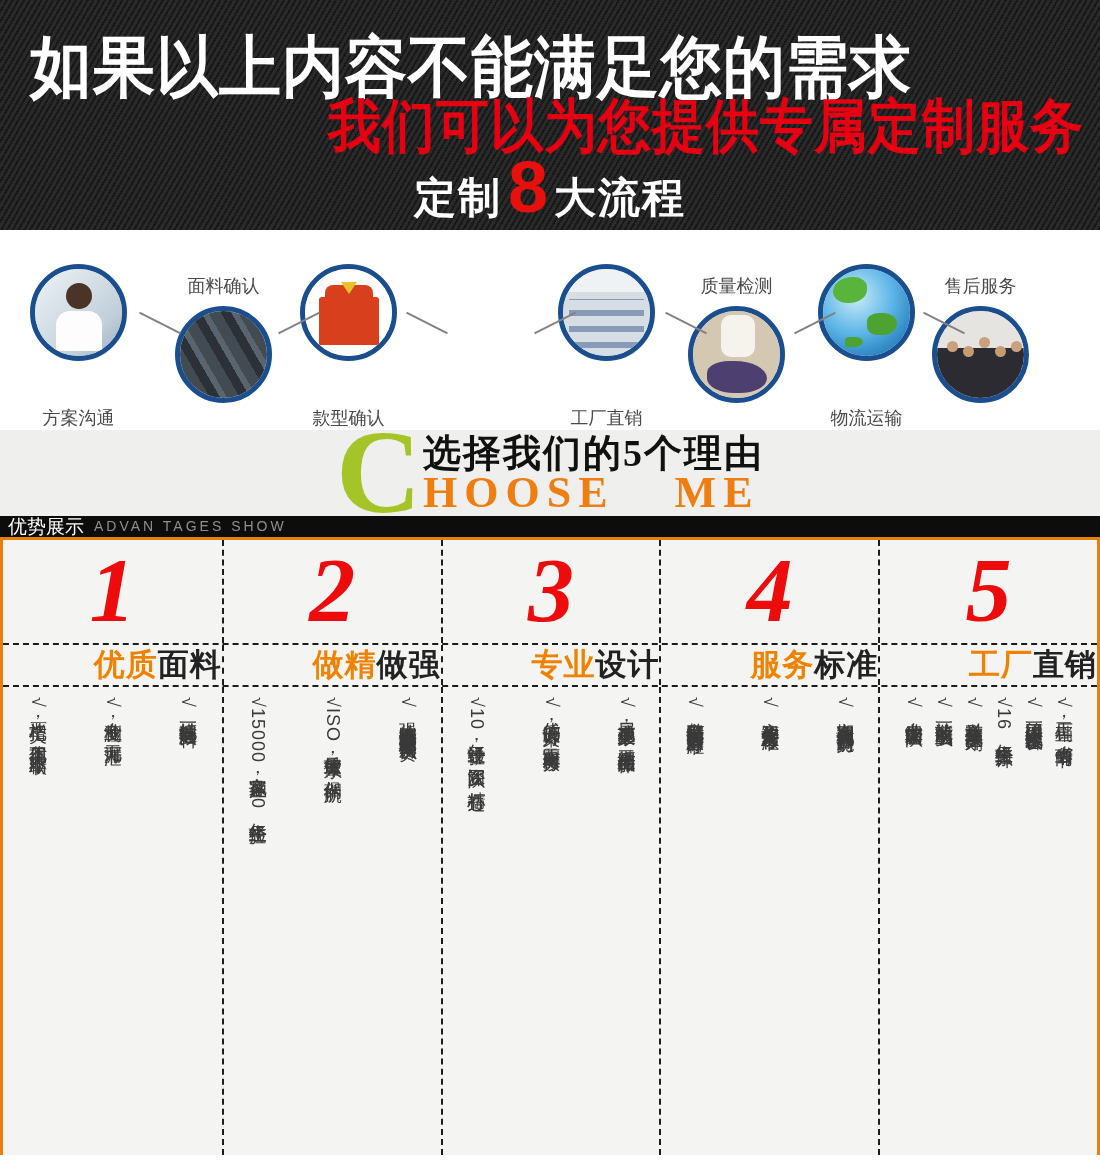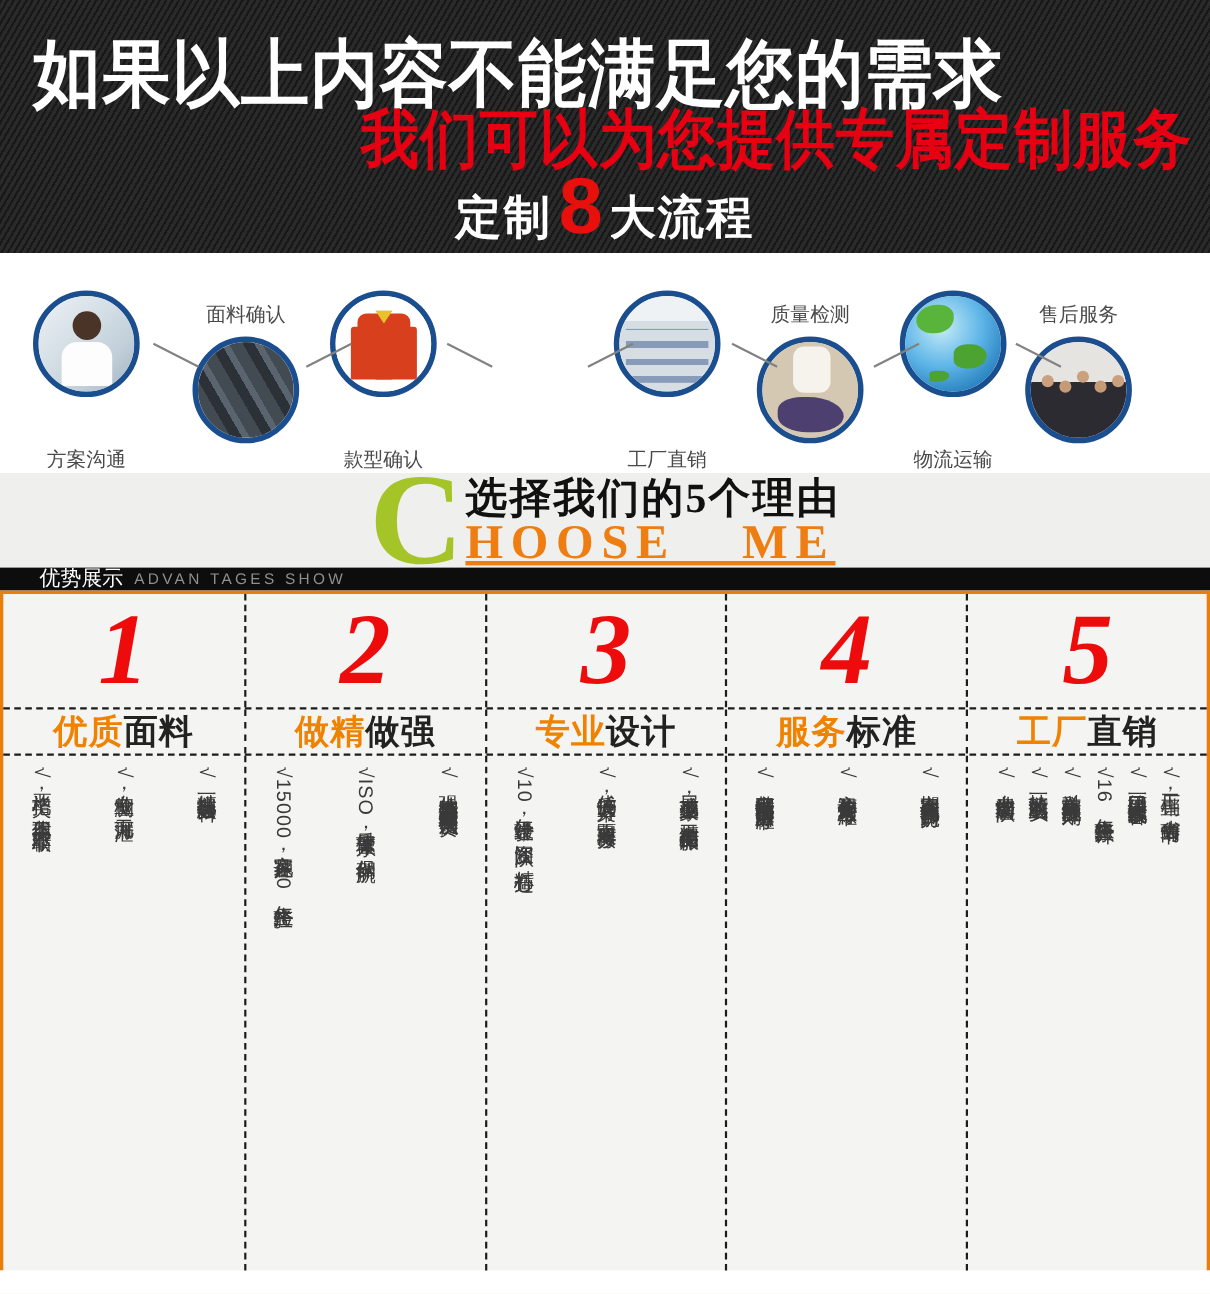--- a/index.html
+++ b/index.html
@@ -100,47 +100,47 @@
     font-family:"Liberation Serif", serif; font-weight:bold;
     font-size:118px; line-height:72px; color:#a4c428; margin-right:2px;
   }
   .choose-lines { display:flex; flex-direction:column; }
   .choose-cn {
     font-family:"Liberation Serif", serif; font-weight:bold;
     font-size:38px; line-height:40px; color:#111111; letter-spacing:2px; white-space:nowrap;
   }
   .choose-en {
     font-family:"Liberation Serif", serif; font-weight:bold;
-    font-size:44px; line-height:40px; color:#ef7e12; letter-spacing:7px; word-spacing:42px; white-space:nowrap;text-decoration:underline;
+    font-size:44px; line-height:40px; color:#ef7e12; letter-spacing:7px; word-spacing:42px; white-space:nowrap;
   }
 
   
   .adv-bar {
     width:1100px; height:21px; background:#0d0d0d;
     display:flex; align-items:center; padding-left:8px; gap:10px; overflow:hidden;
   }
-  .adv-cn { font-size:19px; color:#ffffff; line-height:21px;margin-left:28px; }
+  .adv-cn { font-size:19px; color:#ffffff; line-height:21px; }
   .adv-en { font-size:14px; color:#8f8f8f; letter-spacing:3px; line-height:21px; }
 
   
   .reasons {
     width:1100px; height:618px; background:#f4f4f3;
     border-top:3px solid #e87f0c; border-left:3px solid #e87f0c; border-right:3px solid #e87f0c;
     display:flex; flex-direction:column;
   }
   .rrow { display:grid; grid-template-columns:repeat(5,1fr); }
   .rrow > div { min-width:0; }
   .rrow > div + div { border-left:2px dashed #1c1c1c; }
   .row-nums { height:103px; }
   .num-cell {
     font-family:"Liberation Serif", serif; font-style:italic; font-weight:bold;
     font-size:92px; line-height:100px; color:#ed0b0b; text-align:center;
   }
   .row-heads { height:44px; border-top:2px dashed #1c1c1c; border-bottom:2px dashed #1c1c1c; }
-  .head-cell { text-align:center; font-size:31px; font-weight:bold; line-height:40px; letter-spacing:1px; white-space:nowrap; }
+  .head-cell { text-align:right; font-size:31px; font-weight:bold; line-height:40px; letter-spacing:1px; white-space:nowrap; }
   .t-accent { color:#ef8200; } .t-rest { color:#222222; }
   .row-points { flex:1 1 auto; min-height:0; }
   .pts {
     height:100%; padding-top:10px;
     writing-mode:vertical-rl;
     display:flex; flex-direction:column; justify-content:center; align-items:flex-start;
   }
   .pts p {
     font-size:18px; line-height:19px; letter-spacing:1px; color:#3a3a3a; white-space:nowrap;
   }

